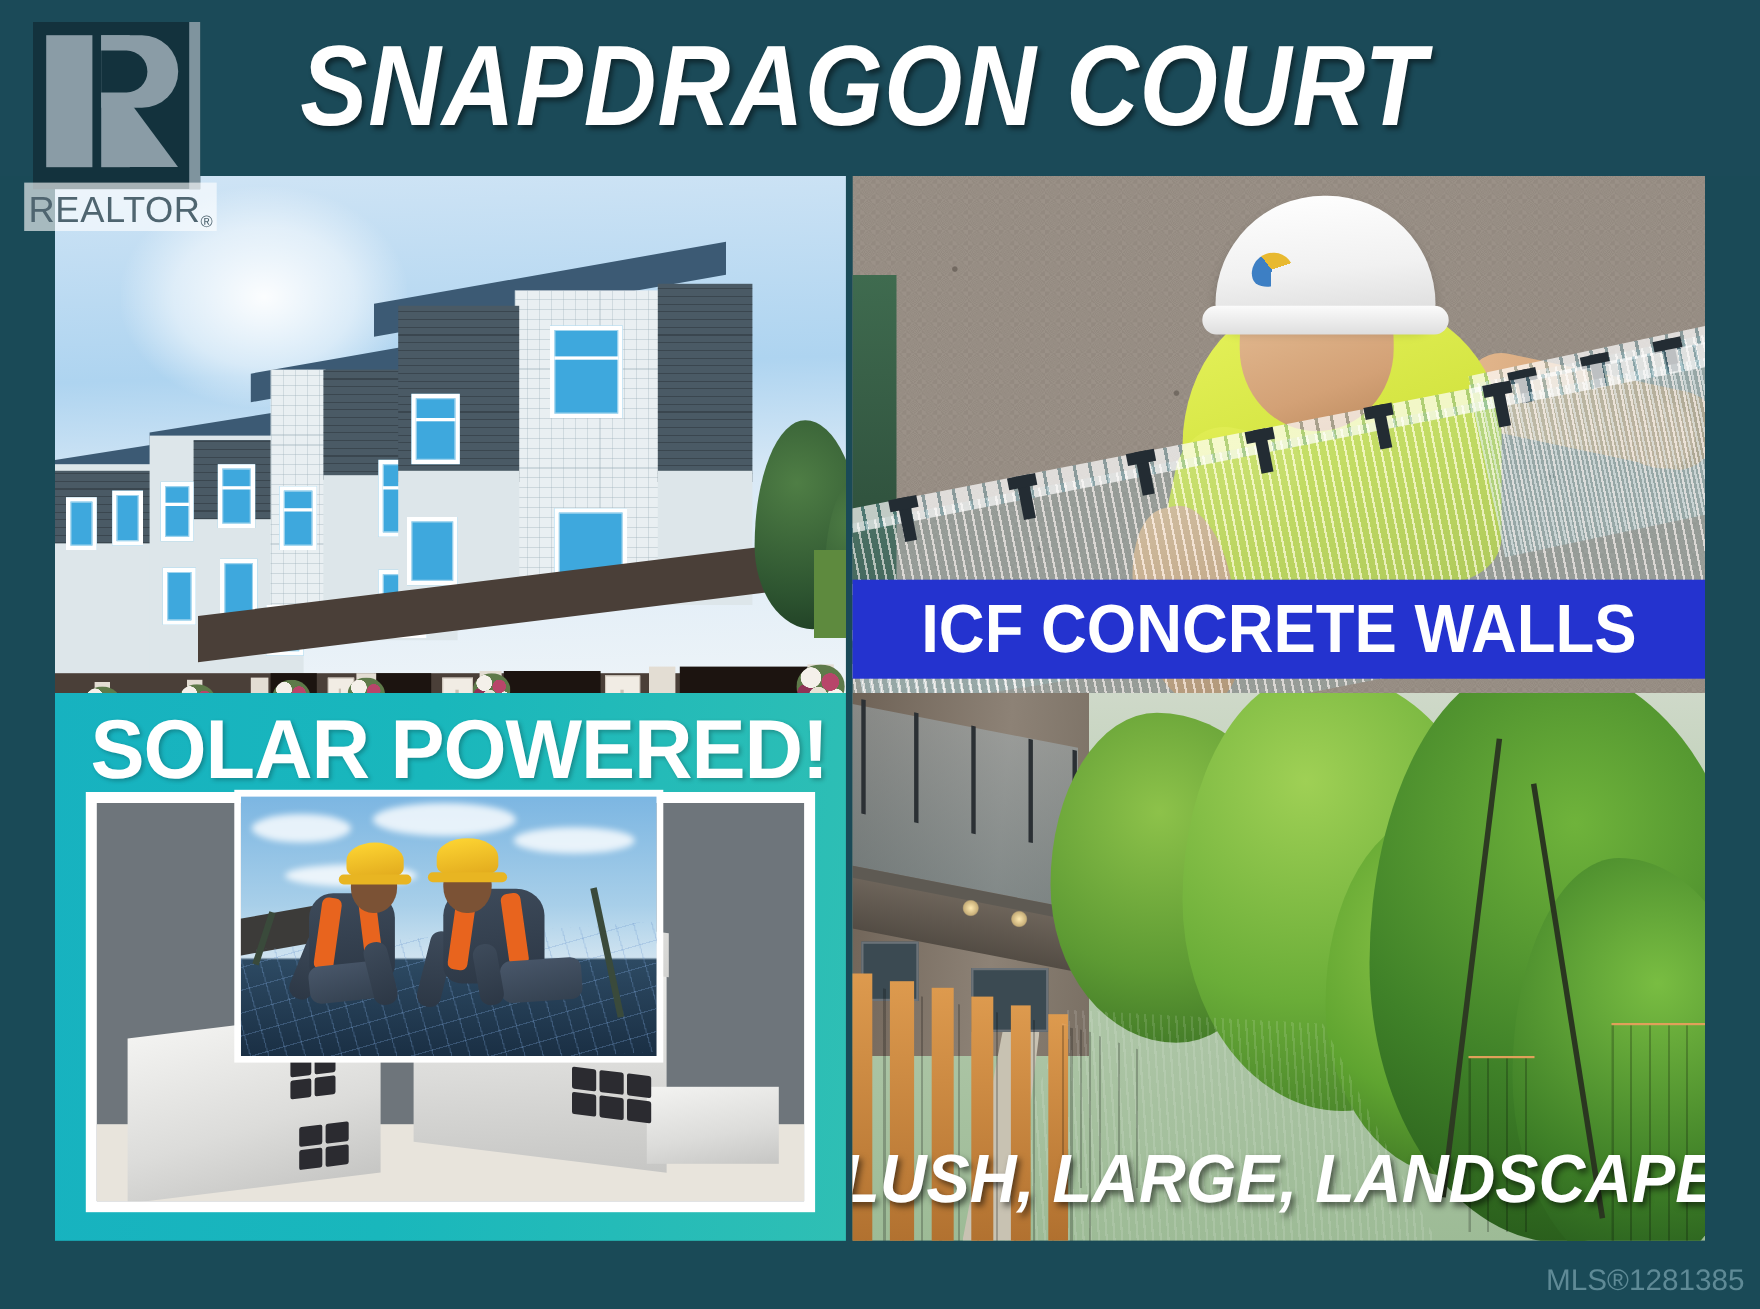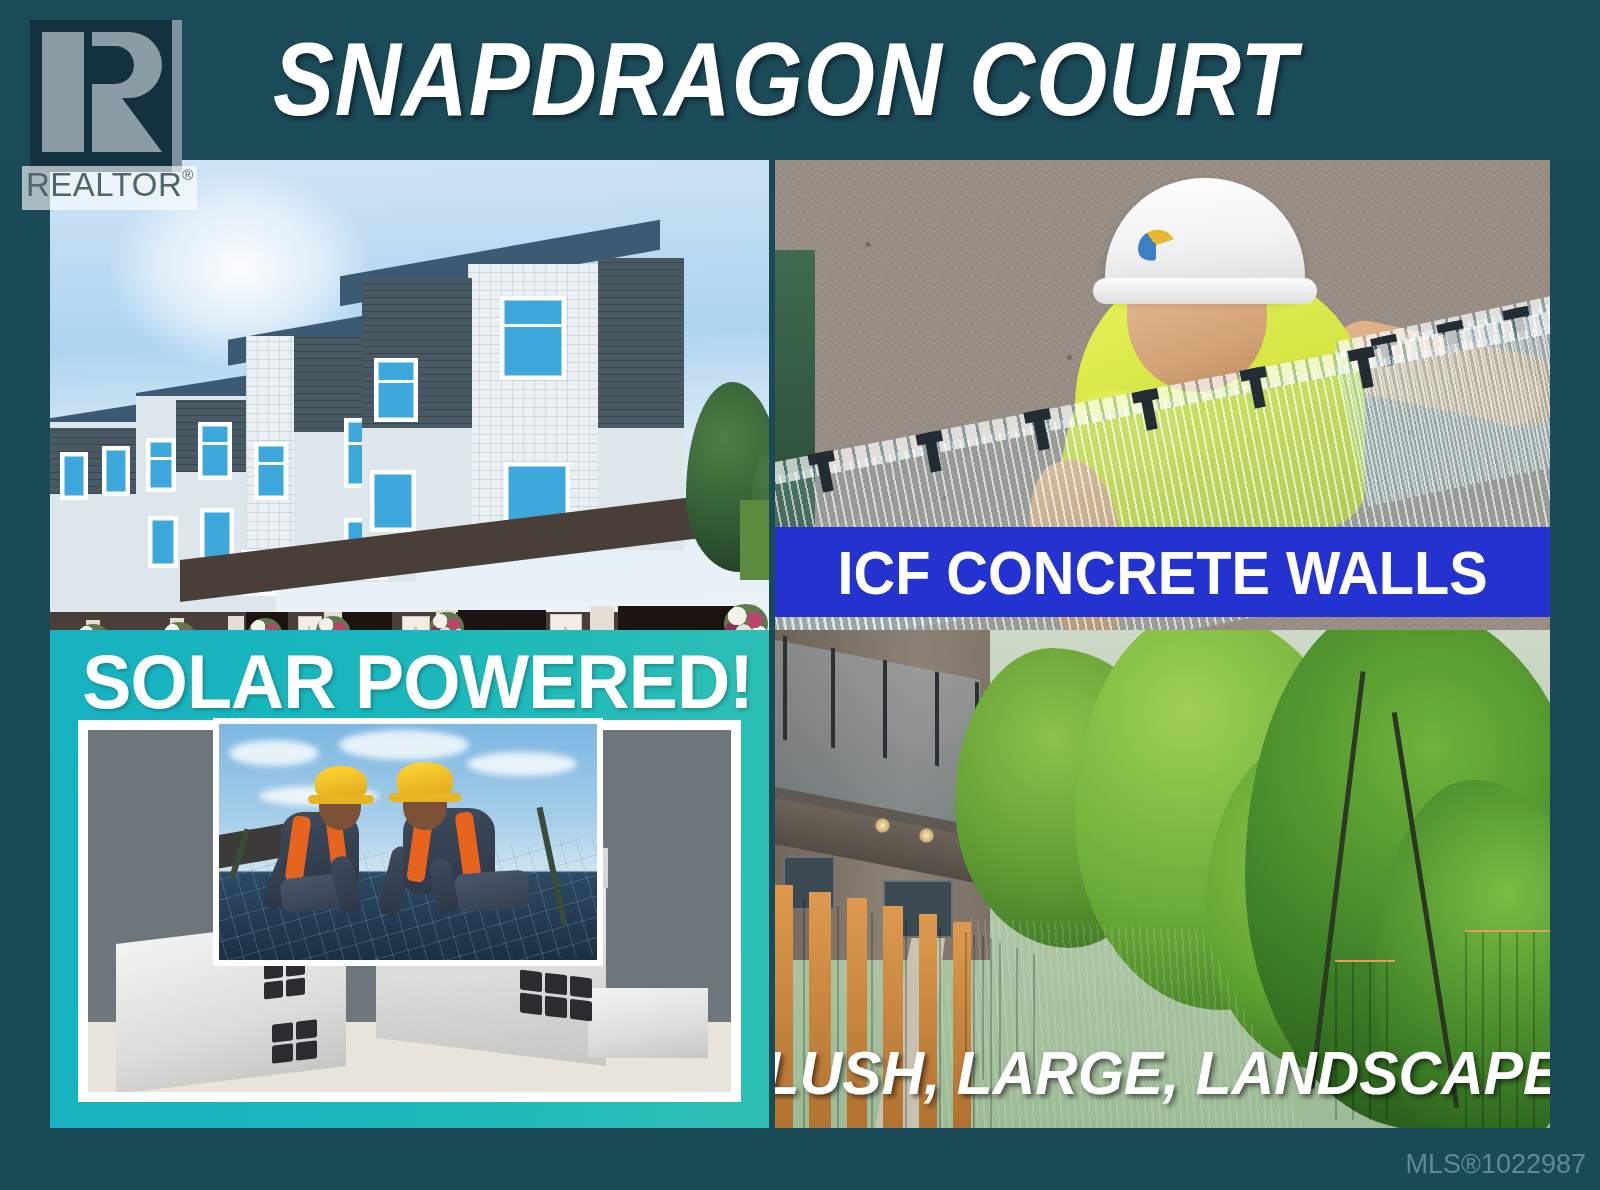--- a/index.html
+++ b/index.html
@@ -61,21 +61,21 @@
     position:absolute; left:86px; top:70px; width:46px; height:62px;
     background:#8a9ca6;
     clip-path:polygon(0 0, 100% 100%, 0 100%);
   }
   #realtor-text {
     position:absolute; left:0px; top:146px; width:175px; height:44px;
     background:rgba(255,255,255,0.62);
     color:#4f6570;
     font-size:33px; font-weight:normal;
     letter-spacing:0.5px;
-    display:flex; align-items:flex-start;
+    display:flex; align-items:flex-end;
     padding-left:4px;
     font-family:"Liberation Sans", sans-serif;
   }
   #realtor-text sup { font-size:15px; vertical-align:super; }
 
   
   .panel { position:absolute; overflow:hidden; }
 
   
   #panel-townhouse { left:50px; top:160px; width:719px; height:470px; }
@@ -656,13 +656,13 @@
   <div class="ls-fence-slat" style="left:144px;top:284px;width:18px;height:220px;"></div>
   <div class="ls-fence-slat" style="left:178px;top:292px;width:18px;height:206px;"></div>
   <div class="ls-fence" style="left:190px;top:300px;width:70px;height:150px;clip-path:polygon(0% 0%, 100% 16%, 100% 100%, 0% 100%);"></div>
 
   <div class="ls-fence" style="left:560px;top:330px;width:60px;height:160px;"></div>
   <div class="ls-fence" style="left:690px;top:300px;width:90px;height:200px;"></div>
 
   <div id="landscape-caption">LUSH, LARGE, LANDSCAPE</div>
 </div>
 
-<div id="mls">MLS®1022987</div>
+<div id="mls">MLS®1281385</div>
 
 </body></html>

